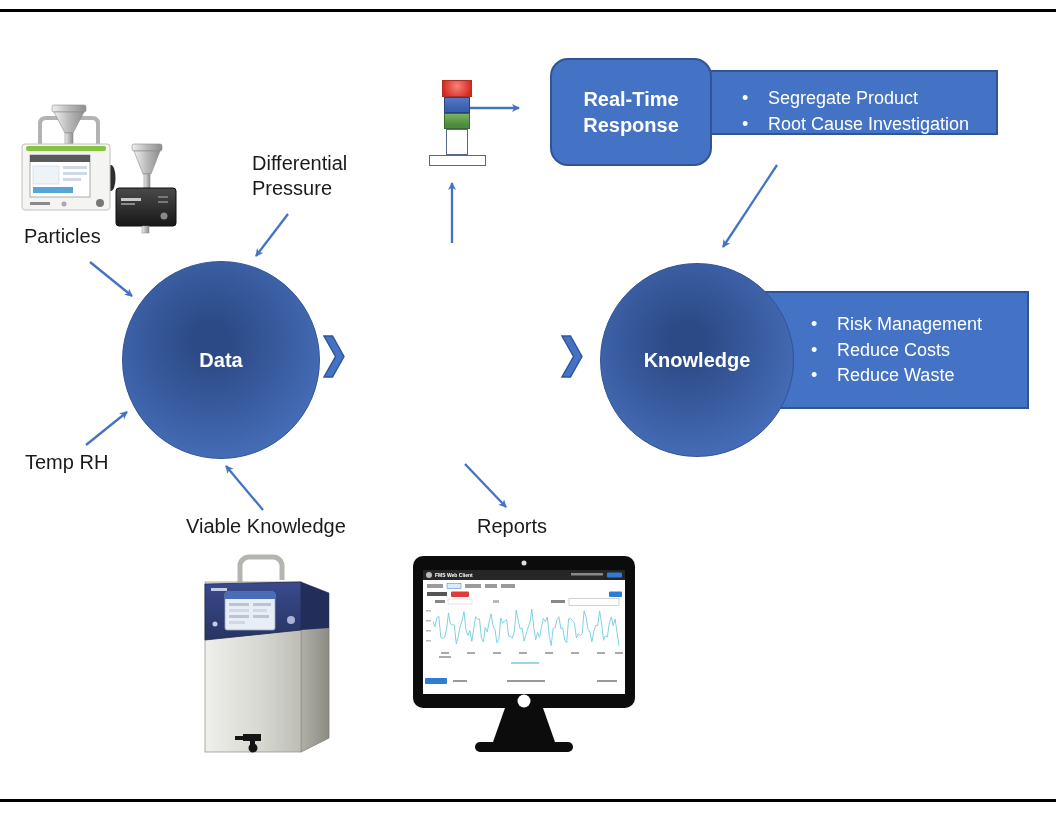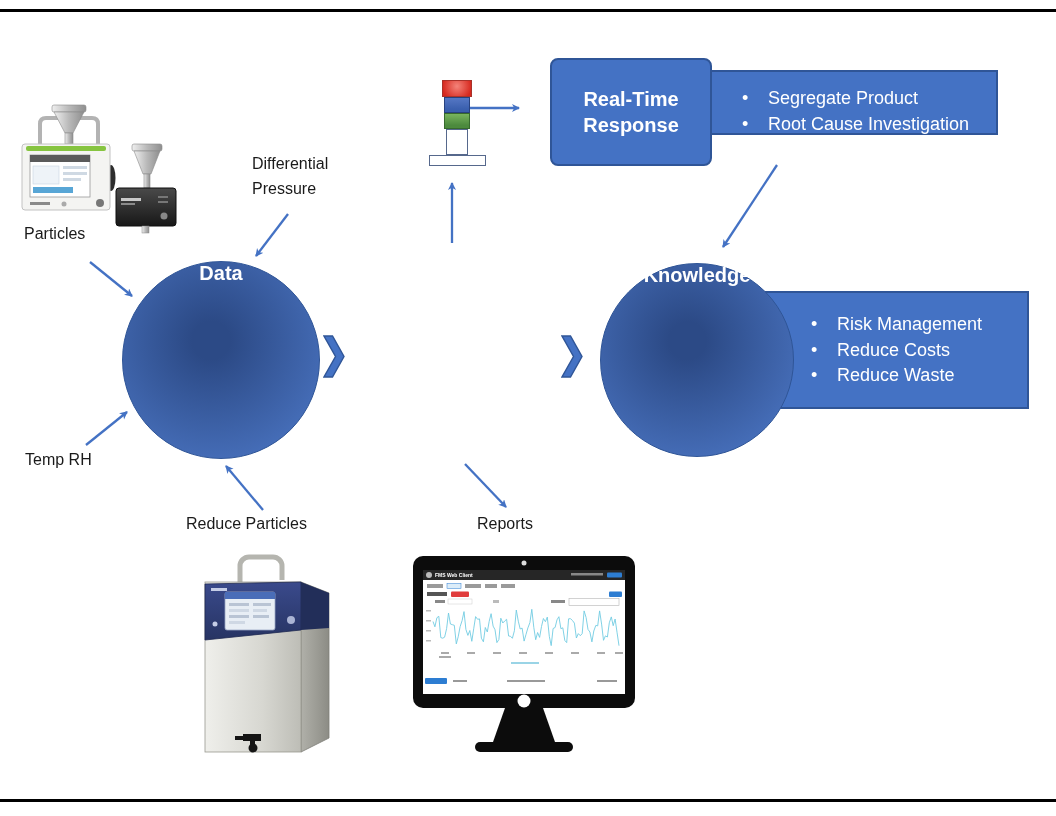--- a/index.html
+++ b/index.html
@@ -1,29 +1,29 @@
 <!DOCTYPE html>
 <html style="--accent: #4472C4; --accent-dark: #2F5597; --circle-center: #2C4A86; --circle-edge: #4D78C7; --arrow: #4472C4; --text: #1A1A1A; --light-red: #D6281E; --light-blue: #3A5FAE; --light-green: #4C8A3D; --navy-panel: #2E3F7D; --chart-line: #72CCE2; --button-blue: #2D7DD2; --badge-red: #E03B3B;"><head>
 <meta charset="utf-8">
 <style>
   html,body{margin:0;padding:0;background:#fff;}
   .stage{position:relative;width:1056px;height:816px;background:#ffffff;overflow:hidden;
          font-family:"Liberation Sans",sans-serif;color:var(--text,#1a1a1a);}
   .frame-line{position:absolute;left:0;width:1056px;height:3px;background:#000;}
   .arrows{position:absolute;left:0;top:0;pointer-events:none;}
-  .label{position:absolute;font-size:16px;color:var(--text);white-space:nowrap;}
+  .label{position:absolute;font-size:20px;color:var(--text);white-space:nowrap;}
   .label .line{display:block;line-height:25px;}
   .circle{position:absolute;border-radius:50%;
           background:radial-gradient(circle at 45% 40%, var(--circle-center) 0%, var(--circle-center) 12%, var(--circle-edge) 96%);
           border:1px solid var(--accent-dark);
-          display:flex;justify-content:center;}
+          display:flex;align-items:center;justify-content:center;}
   .circle .clabel{color:#fff;font-weight:bold;font-size:20px;}
   .chevron{position:absolute;width:22px;height:43px;}
   .bluebox{position:absolute;background:var(--accent);border:2px solid var(--accent-dark);box-sizing:border-box;}
-  .rtbox{position:absolute;background:var(--accent);border:2px solid var(--accent-dark);border-radius:8px;
+  .rtbox{position:absolute;background:var(--accent);border:2px solid var(--accent-dark);border-radius:18px;
          box-sizing:border-box;display:flex;align-items:center;justify-content:center;z-index:3;}
   .rtbox .tline{display:block;color:#fff;font-weight:bold;font-size:20px;line-height:26px;text-align:center;}
   ul.bullets{margin:0;padding:0;list-style:none;color:#fff;font-size:18px;}
   ul.bullets li{position:relative;padding-left:26px;line-height:25.5px;white-space:nowrap;}
   ul.bullets li::before{content:"\2022";position:absolute;left:0;}
   .seg-list{position:absolute;left:34px;top:14px;}
   .seg-list li{line-height:28px;}
   .kn-list{position:absolute;left:44px;top:19px;}
   .stacklight{position:absolute;left:429px;top:78px;width:60px;height:90px;}
   .sl{position:absolute;box-sizing:border-box;}
@@ -108,21 +108,21 @@
       <rect x="124" y="134" width="7" height="7" fill="url(#silver)" stroke="#8a8a8a" stroke-width="0.5"></rect>
     </g>
   </svg>
 
   <div class="label" style="left:24px;top:225px">Particles</div>
   <div class="label" style="left:252px;top:151px">
     <span class="line">Differential</span>
     <span class="line">Pressure</span>
   </div>
   <div class="label" style="left:25px;top:451px">Temp RH</div>
-  <div class="label" style="left:186px;top:515px">Reduce Particles</div>
+  <div class="label" style="left:186px;top:515px">Viable Knowledge</div>
   <div class="label" style="left:477px;top:515px">Reports</div>
 
   <div class="circle" style="left:122px;top:261px;width:196px;height:196px">
     <span class="clabel">Data</span>
   </div>
   <div class="circle" style="left:600px;top:263px;width:192px;height:192px;z-index:2">
     <span class="clabel">Knowledge</span>
   </div>
 
   <svg class="chevron" style="left:323px;top:335px" viewBox="0 0 22 43">

